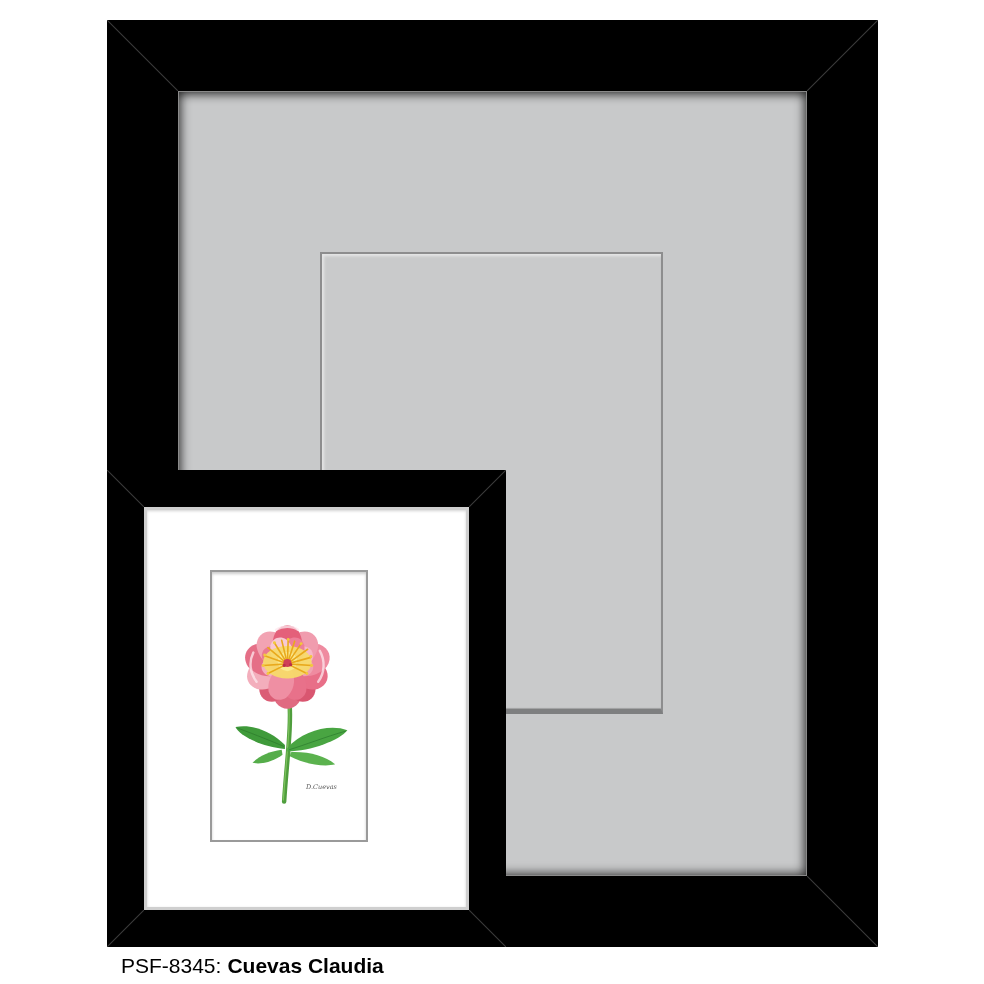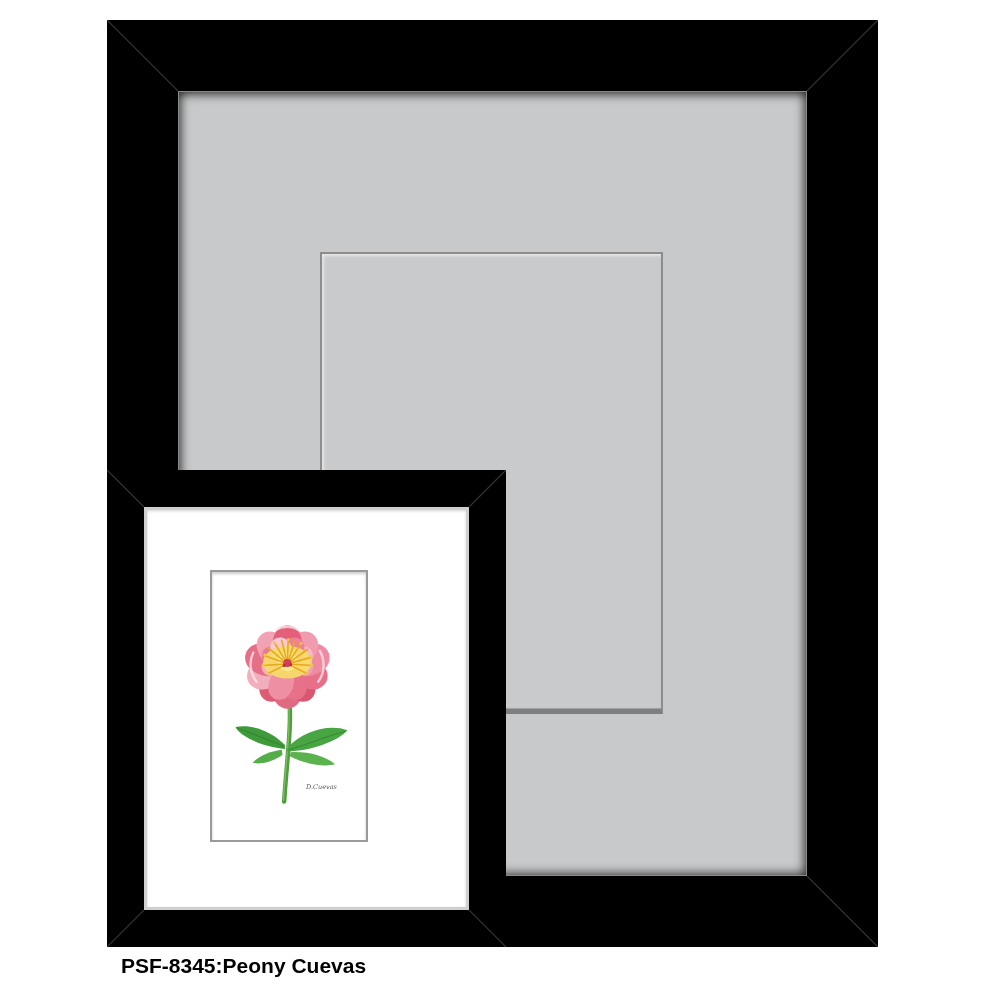--- a/index.html
+++ b/index.html
@@ -33,21 +33,21 @@
   
   .miter{position:absolute;pointer-events:none;}
   .miter.big{width:71px;height:71px;}
   .miter.small{width:37px;height:37px;}
   .m-tlbr{background:linear-gradient(45deg, transparent calc(50% - 1px), rgba(85,85,85,0.65) 50%, transparent calc(50% + 1px));}
   .m-trbl{background:linear-gradient(135deg, transparent calc(50% - 1px), rgba(85,85,85,0.65) 50%, transparent calc(50% + 1px));}
   .pos-tl{left:0;top:0;} .pos-tr{right:0;top:0;} .pos-bl{left:0;bottom:0;} .pos-br{right:0;bottom:0;}
 
   
   .caption{position:absolute;left:121px;top:953px;font-size:21px;line-height:26px;color:#000000;white-space:nowrap;}
-  .caption .sku{font-weight:700;}
+  .caption .sku{font-weight:400;margin-right:6px;}
   .caption .title{font-weight:700;}
 
   .sig{font-family:"DejaVu Serif", serif;font-style:italic;}
 </style>
 </head>
 <body>
 
 <div class="stage">
 
   <div class="big-frame">
@@ -150,16 +150,16 @@
             </g>
           </g>
 
           <text class="sig" x="154" y="238" font-size="8" fill="#555555" text-anchor="end">D.Cuevas</text>
         </svg>
       </div>
     </div>
   </div>
 
   <div class="caption">
-    <span class="sku">PSF-8345:</span><span class="title">Peony Cuevas</span>
+    <span class="sku">PSF-8345:</span><span class="title">Cuevas Claudia</span>
   </div>
 
 </div>
 
 </body></html>

